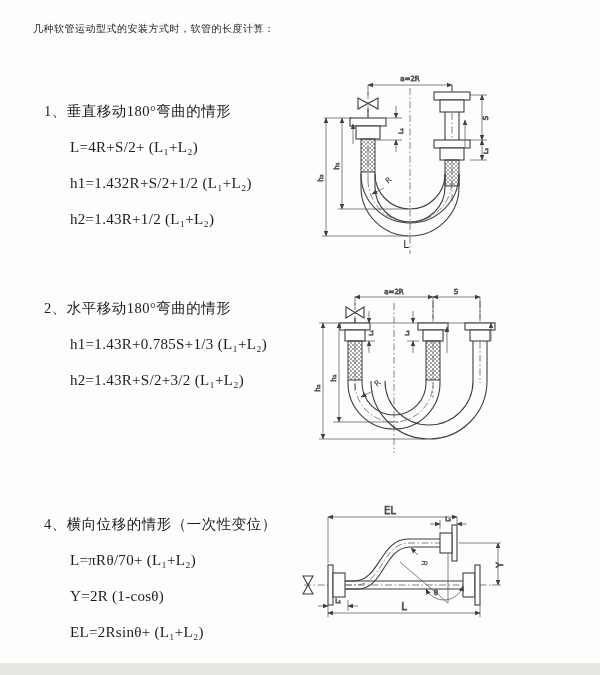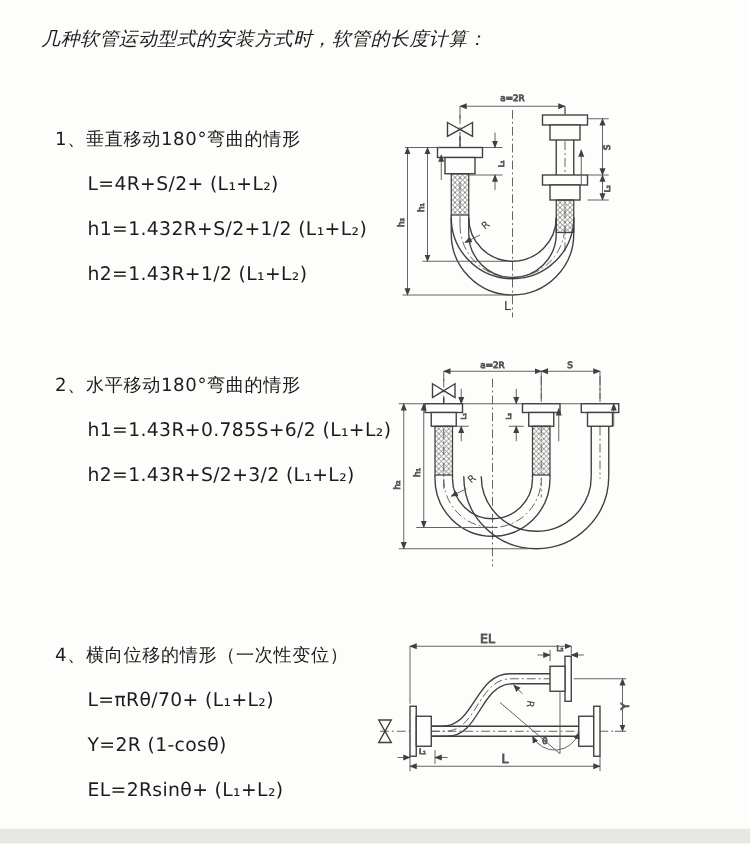--- a/index.html
+++ b/index.html
@@ -1,19 +1,19 @@
 <!DOCTYPE html>
 <html><head>
 <meta charset="utf-8">
 <style>
   html,body{margin:0;padding:0;background:#fff;}
   .page{position:relative;width:600px;height:675px;background:#fdfdfb;overflow:hidden;
         font-family:"DejaVu Sans","Liberation Sans",sans-serif;color:#1c1c1c;}
-  .title{position:absolute;left:33px;top:22px;font-size:15px;letter-spacing:.5px;font-weight:500;font-style:italic;}
-  .sec{position:absolute;left:44px;}
+  .title{position:absolute;left:33px;top:22px;font-size:10px;letter-spacing:.5px;font-weight:500;}
+  .sec{position:absolute;left:44px;font-family:Liberation Serif, serif;}
   #s1{top:102px}#s2{top:299px}#s3{top:515px}
   .heading{font-size:14.5px;letter-spacing:.5px;margin-bottom:5px;}
   .formula{font-size:15px;padding-left:26px;margin-top:17px;letter-spacing:.3px;line-height:19px;}
   svg{position:absolute;}
   #d1{left:308px;top:62px}#d2{left:303px;top:283px}#d3{left:298px;top:493px}
   .edge{position:absolute;left:0;top:663px;width:600px;height:12px;background:#e7e7e4;}
   .ln{fill:none;stroke:#3f3f3f;stroke-width:1.1;}
   .fl{fill:#fdfdfb;stroke:#3f3f3f;stroke-width:1.1;}
   .thin{fill:none;stroke:#5a5a5a;stroke-width:.75;}
   .dash{stroke-dasharray:7 2.5 1.5 2.5;}
@@ -29,21 +29,21 @@
 
   <div class="sec" id="s1">
     <div class="heading">1、垂直移动180°弯曲的情形</div>
     <div class="formula">L=4R+S/2+ (L₁+L₂)</div>
     <div class="formula">h1=1.432R+S/2+1/2 (L₁+L₂)</div>
     <div class="formula">h2=1.43R+1/2 (L₁+L₂)</div>
   </div>
 
   <div class="sec" id="s2">
     <div class="heading">2、水平移动180°弯曲的情形</div>
-    <div class="formula">h1=1.43R+0.785S+6/2 (L₁+L₂)</div>
+    <div class="formula">h1=1.43R+0.785S+1/3 (L₁+L₂)</div>
     <div class="formula">h2=1.43R+S/2+3/2 (L₁+L₂)</div>
   </div>
 
   <div class="sec" id="s3">
     <div class="heading">4、横向位移的情形（一次性变位）</div>
     <div class="formula">L=πRθ/70+ (L₁+L₂)</div>
     <div class="formula">Y=2R (1-cosθ)</div>
     <div class="formula">EL=2Rsinθ+ (L₁+L₂)</div>
   </div>
 

